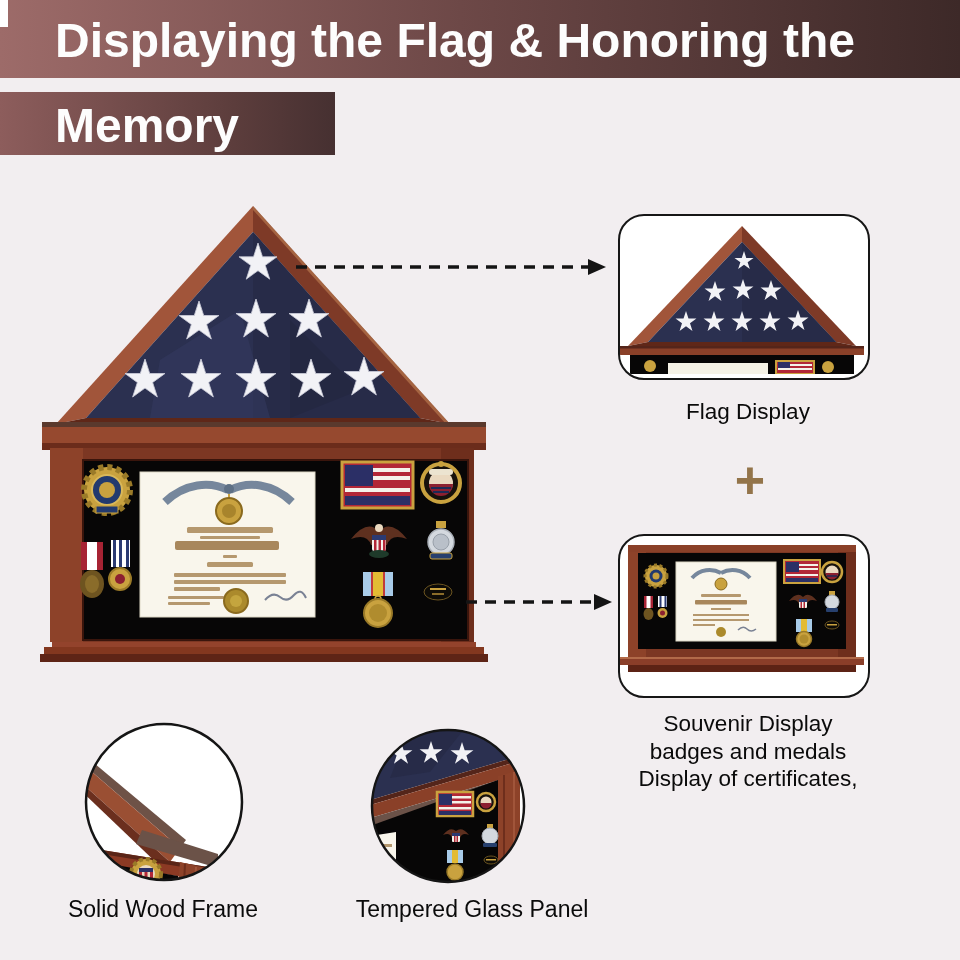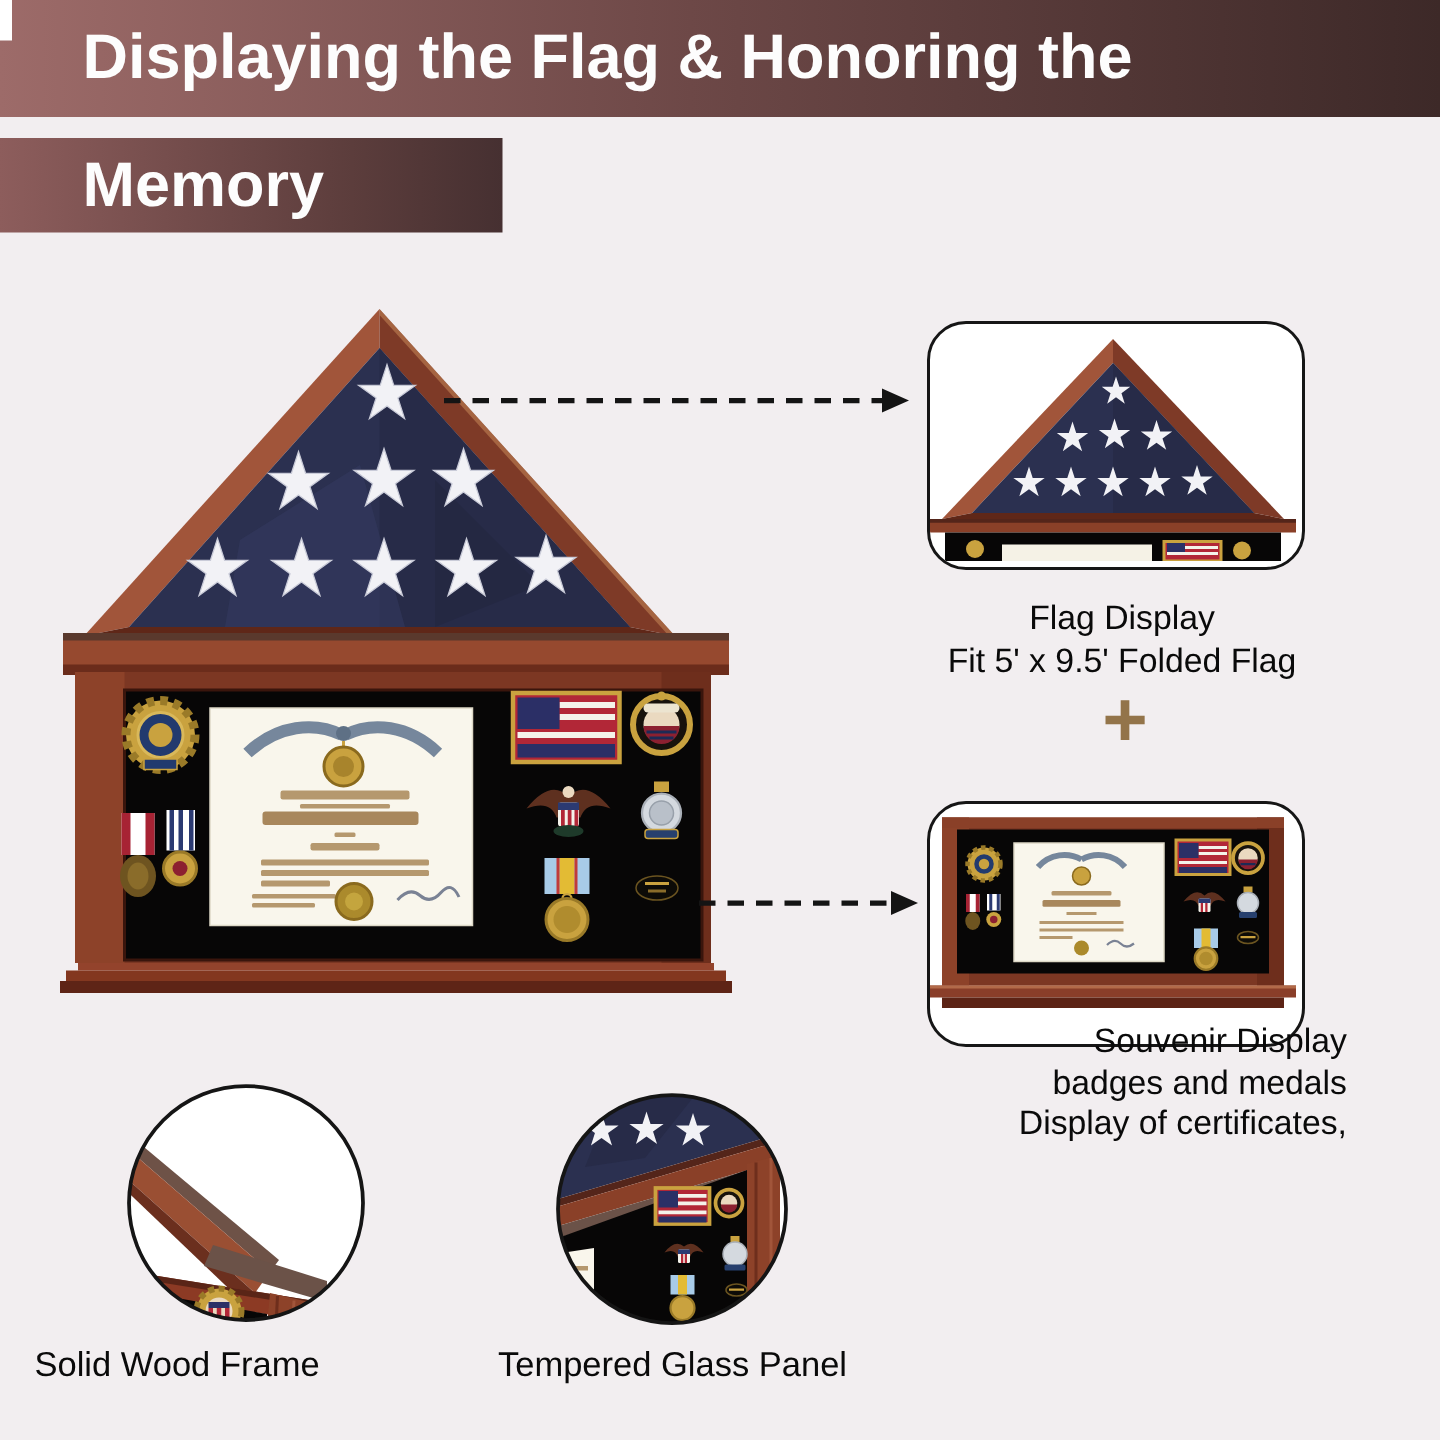--- a/index.html
+++ b/index.html
@@ -12,38 +12,38 @@
   .banner1{
     left:0;top:0;width:960px;height:78px;
     background:linear-gradient(90deg,#9d6b69 0%,#6d4847 48%,#3d2928 100%);
   }
   .banner2{
     left:0;top:92px;width:335px;height:63px;
     background:linear-gradient(90deg,#8d5d5c 0%,#5c3d3c 70%,#463031 100%);
   }
   .notch{left:0;top:0;width:8px;height:27px;background:#ffffff;}
   .title-text{
-    color:#fdfdfd;font-weight:700;font-size:42px;line-height:1;
+    color:#fdfdfd;font-weight:700;font-size:48px;line-height:1;
     white-space:nowrap;letter-spacing:0px;
   }
   .t1{left:55px;top:17px;}
   .t2{left:55px;top:102px;}
   .card{
     background:#ffffff;border:2px solid #161616;border-radius:26px;
     overflow:hidden;
   }
   .card1{left:618px;top:214px;width:248px;height:162px;}
   .card2{left:618px;top:534px;width:248px;height:160px;}
   .caption{
     color:#0a0a0a;font-size:22.5px;line-height:29px;text-align:center;
   }
   .cap-flag{left:608px;top:397px;width:280px;}
-  .cap-souvenir{left:598px;top:680px;width:300px;line-height:27.5px;text-align:right;}
+  .cap-souvenir{left:598px;top:710px;width:300px;line-height:27.5px;}
   .feature-label{
-    color:#0a0a0a;font-size:23px;white-space:nowrap;
+    color:#0a0a0a;font-size:23px;text-align:center;white-space:nowrap;
   }
   .lbl-wood{left:23px;top:896px;width:280px;}
   .lbl-glass{left:332px;top:896px;width:280px;}
   .plus{
     left:726px;top:458px;width:48px;height:48px;text-align:center;
     color:#93744a;font-size:52px;font-weight:700;line-height:44px;
   }
   svg{display:block;}
 </style>
 </head>
@@ -241,21 +241,20 @@
       <rect x="170" y="148" width="22" height="2" fill="#f4f2ea"></rect>
       <rect x="158" y="152" width="34" height="2" fill="#f4f2ea"></rect>
       <rect x="158" y="146" width="12" height="6" fill="#2b3066"></rect>
     </g>
     <circle cx="208" cy="151" r="6" fill="#c9a23f"></circle>
   </svg>
 </div>
 
 <div class="abs caption cap-flag">
   <div>Flag Display</div>
-  <div>Fit 5' x 9.5' Folded Flag</div>
 </div>
 
 <div class="abs plus">+</div>
 
 <div class="abs card card2">
   <svg width="244" height="156" viewBox="0 0 244 156">
     <rect x="8" y="9" width="228" height="112" fill="#7c3723"></rect>
     <rect x="8" y="9" width="18" height="112" fill="#8d4229"></rect>
     <rect x="218" y="9" width="18" height="112" fill="#6e2e1c"></rect>
     <rect x="8" y="9" width="228" height="7" fill="#8a4028"></rect>

